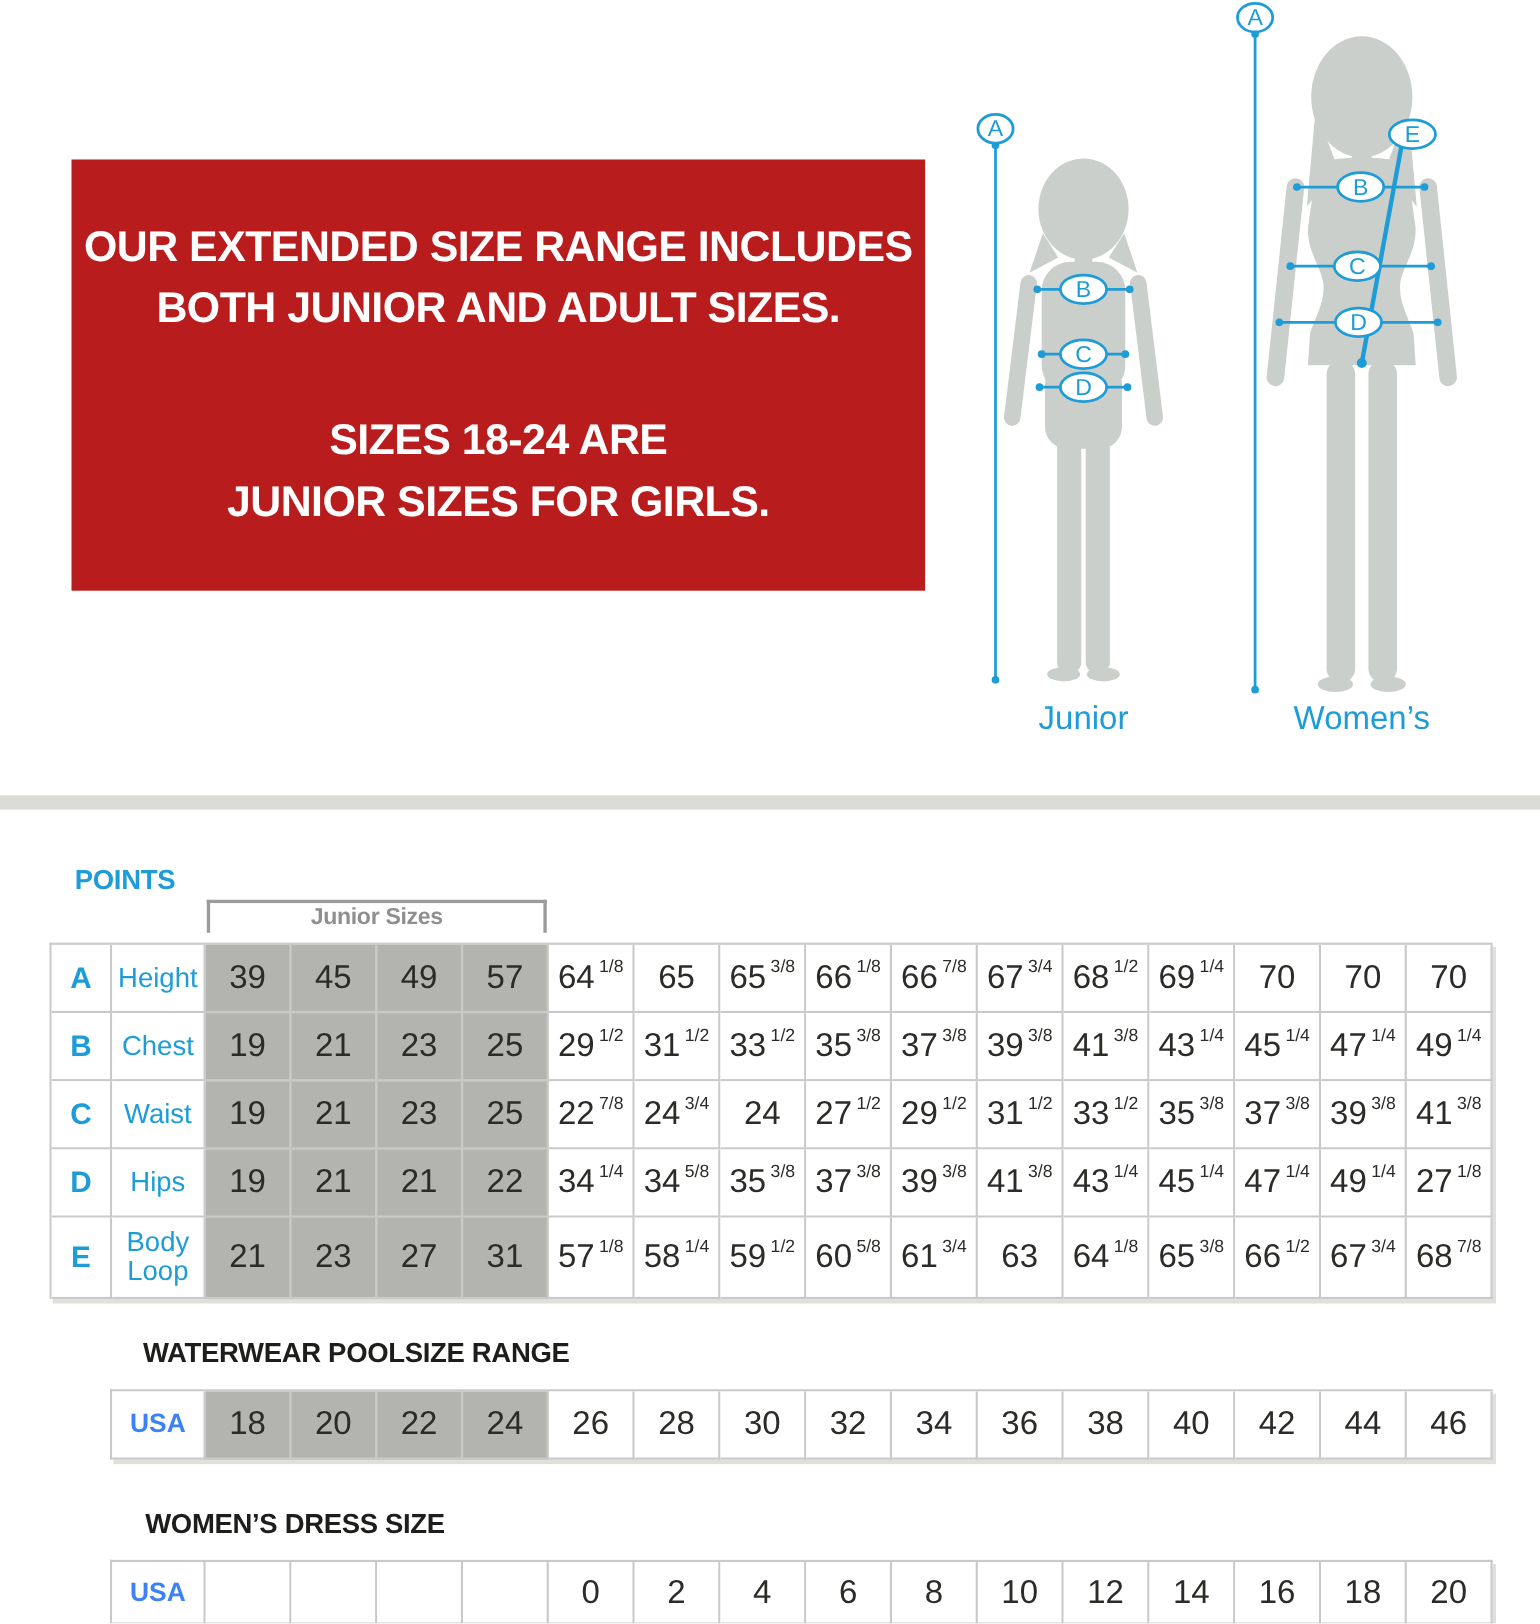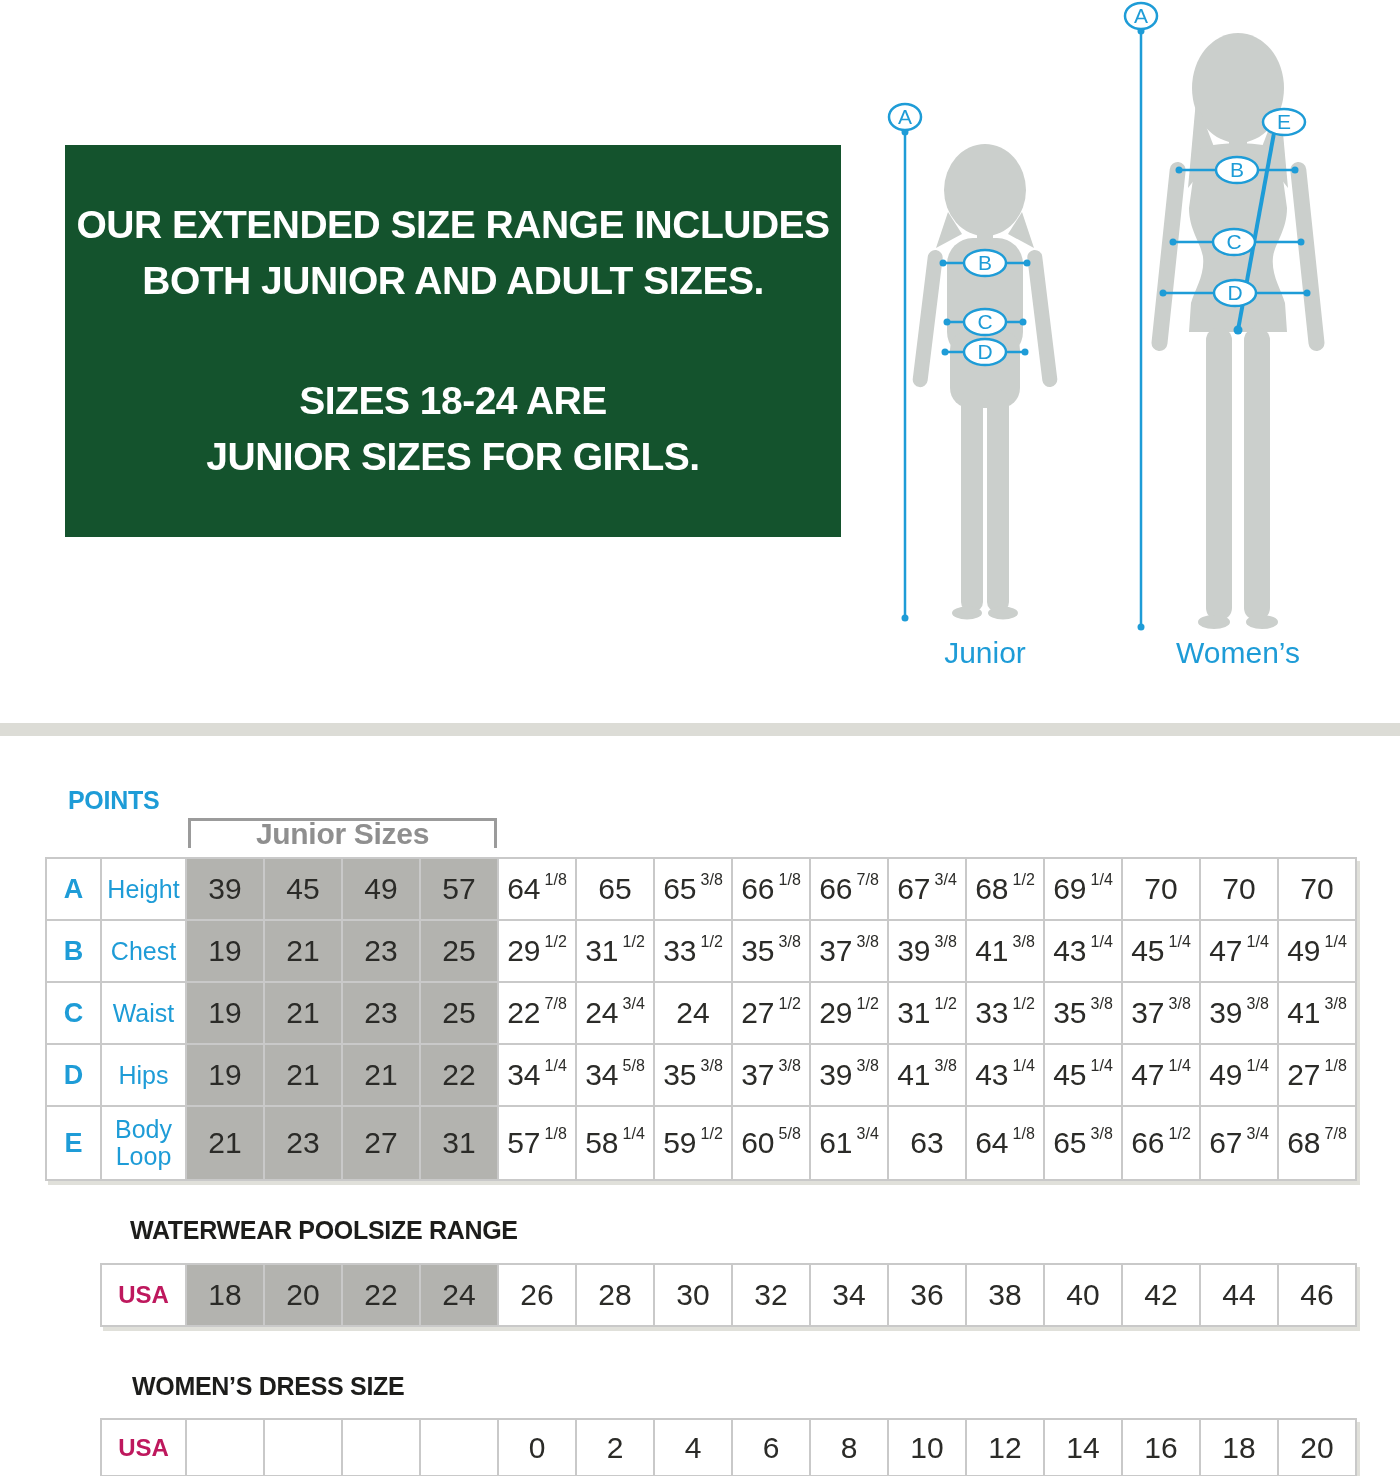--- a/index.html
+++ b/index.html
@@ -1,20 +1,20 @@
 <!DOCTYPE html>
 <html><head>
 <meta charset="utf-8">
 <style>
   html,body{margin:0;padding:0;background:#fff;}
   .page{position:relative;width:1400px;height:1476px;background:#fff;overflow:hidden;
         font-family:"Liberation Sans",sans-serif;color:#2b2b28;}
 
   
-  .banner{position:absolute;left:65px;top:145px;width:776px;height:392px;background:#14532d;
+  .banner{position:absolute;left:65px;top:145px;width:776px;height:392px;background:#b91c1c;
           display:flex;flex-direction:column;justify-content:center;align-items:center;}
   .banner .para{color:#fff;font-weight:700;font-size:39px;line-height:56px;text-align:center;
                 letter-spacing:-0.5px;}
   .banner .para + .para{margin-top:64px;}
 
   
   .figures{position:absolute;left:860px;top:0;width:540px;height:690px;}
   .sil{fill:#cbcfcc;}
   .mline{stroke:#1e9cd7;stroke-width:2.5;fill:none;}
   .eline{stroke:#1e9cd7;stroke-width:4;fill:none;}
@@ -29,40 +29,40 @@
   
   .hdr{position:absolute;font-weight:700;font-size:25px;letter-spacing:-0.3px;color:#1d1d1b;
        white-space:nowrap;margin-left:23px;}
   #points-hdr{left:45px;top:786px;color:#1e9cd7;}
   #body-hdr{left:185px;top:786px;}
   #pool-hdr{left:107px;top:1216px;}
   #dress-hdr{left:109px;top:1372px;}
 
   .bracket{position:absolute;left:188px;top:818px;width:303px;height:27px;
            border:3px solid #9b9b9b;border-bottom:none;color:#8f8f8f;font-weight:700;
-           font-size:30px;text-align:center;line-height:25px;letter-spacing:-0.3px;}
+           font-size:21px;text-align:center;line-height:25px;letter-spacing:-0.3px;}
 
   
   .grid{position:absolute;display:grid;background:#fff;
         border-top:2px solid #c9c9c9;border-left:2px solid #c9c9c9;
         box-shadow:3px 4px 0 #e0e0da;}
   #measurements-table{left:45px;top:857px;
         grid-template-columns:55px 85px repeat(15,78px);
         grid-template-rows:62px 62px 62px 62px 74px;}
   #poolsize-table{left:100px;top:1263px;
         grid-template-columns:85px repeat(15,78px);grid-template-rows:62px;}
   #dress-table{left:100px;top:1418px;
         grid-template-columns:85px repeat(15,78px);grid-template-rows:57px;}
 
   .cell{border-right:2px solid #c9c9c9;border-bottom:2px solid #c9c9c9;background:#fff;
         display:flex;align-items:center;justify-content:center;font-size:30px;color:#2b2b28;}
   .cell.gray{background:#b3b3af;}
   .cell.letter{color:#1e9cd7;font-weight:700;font-size:27px;}
   .cell.label{color:#1e9cd7;font-size:25px;line-height:1.08;text-align:center;padding:16px 4px;}
-  .cell.usa{font-weight:700;font-size:24px;color:#be185d;}
+  .cell.usa{font-weight:700;font-size:24px;color:#3b82f6;}
   .whole{line-height:1;}
   .frac{font-size:16px;margin-left:4px;transform:translateY(-9px);display:inline-block;}
 </style>
 </head>
 <body>
 
 <div class="page">
 
   <div class="banner">
     <div class="para">

